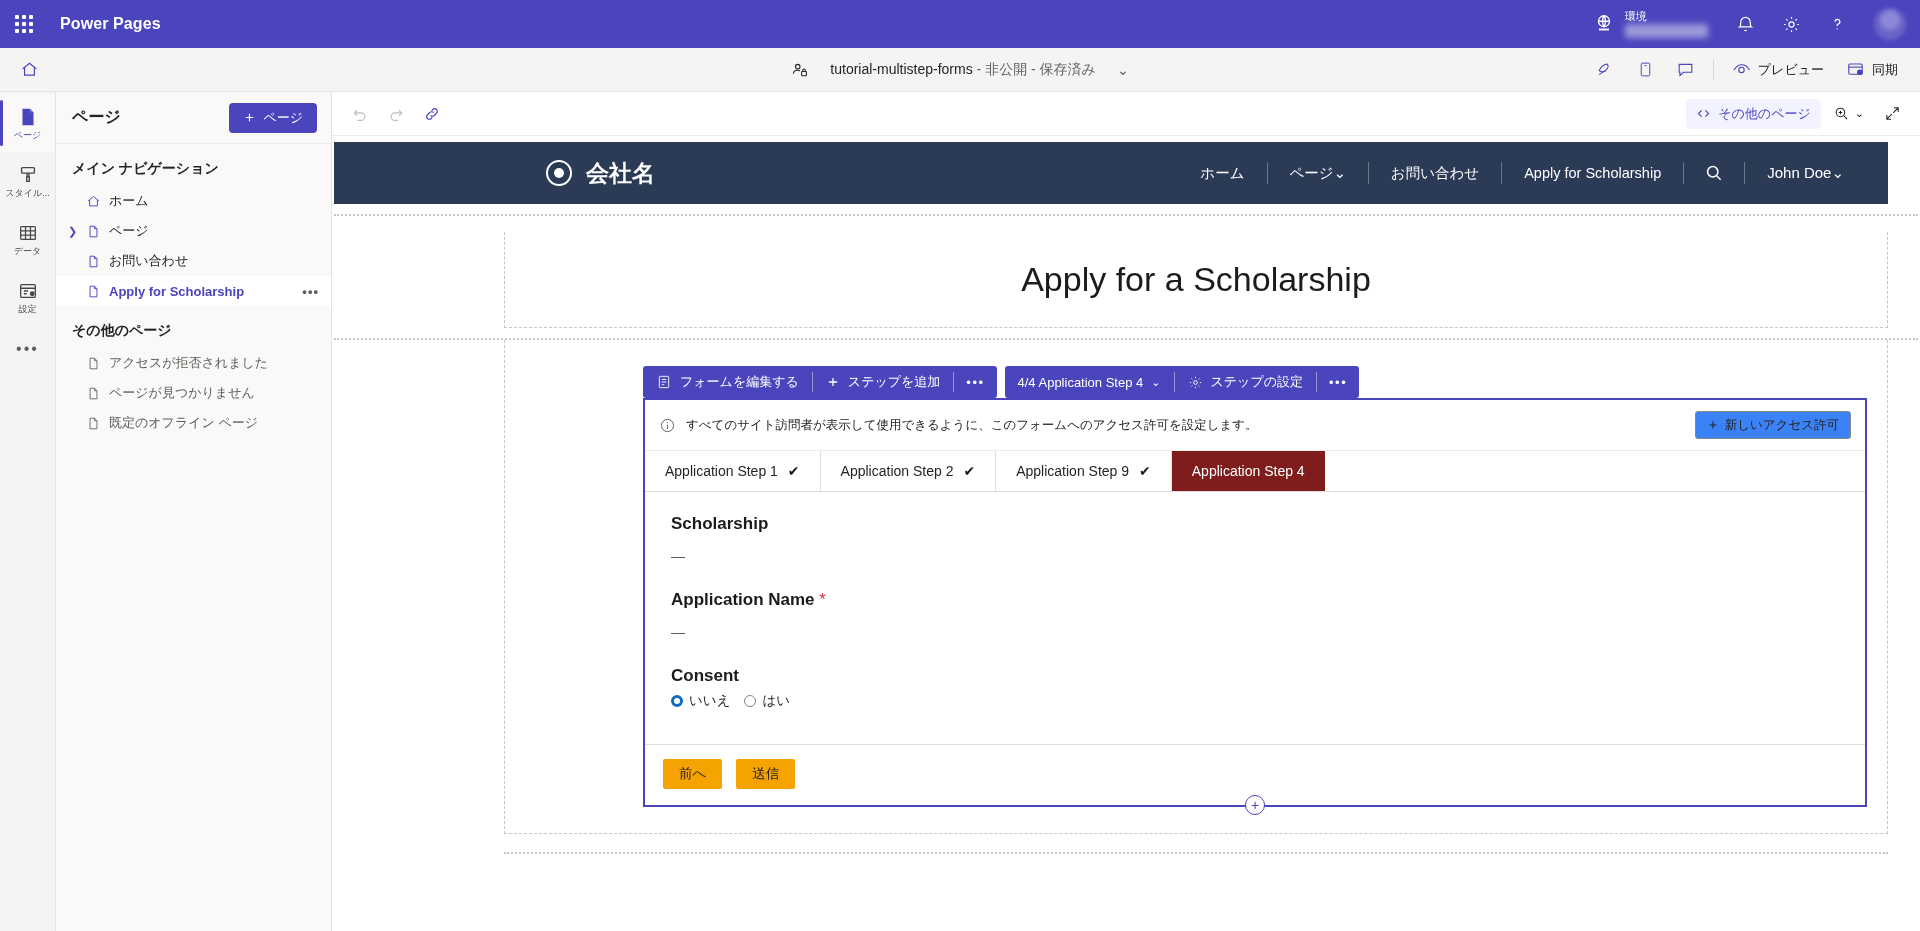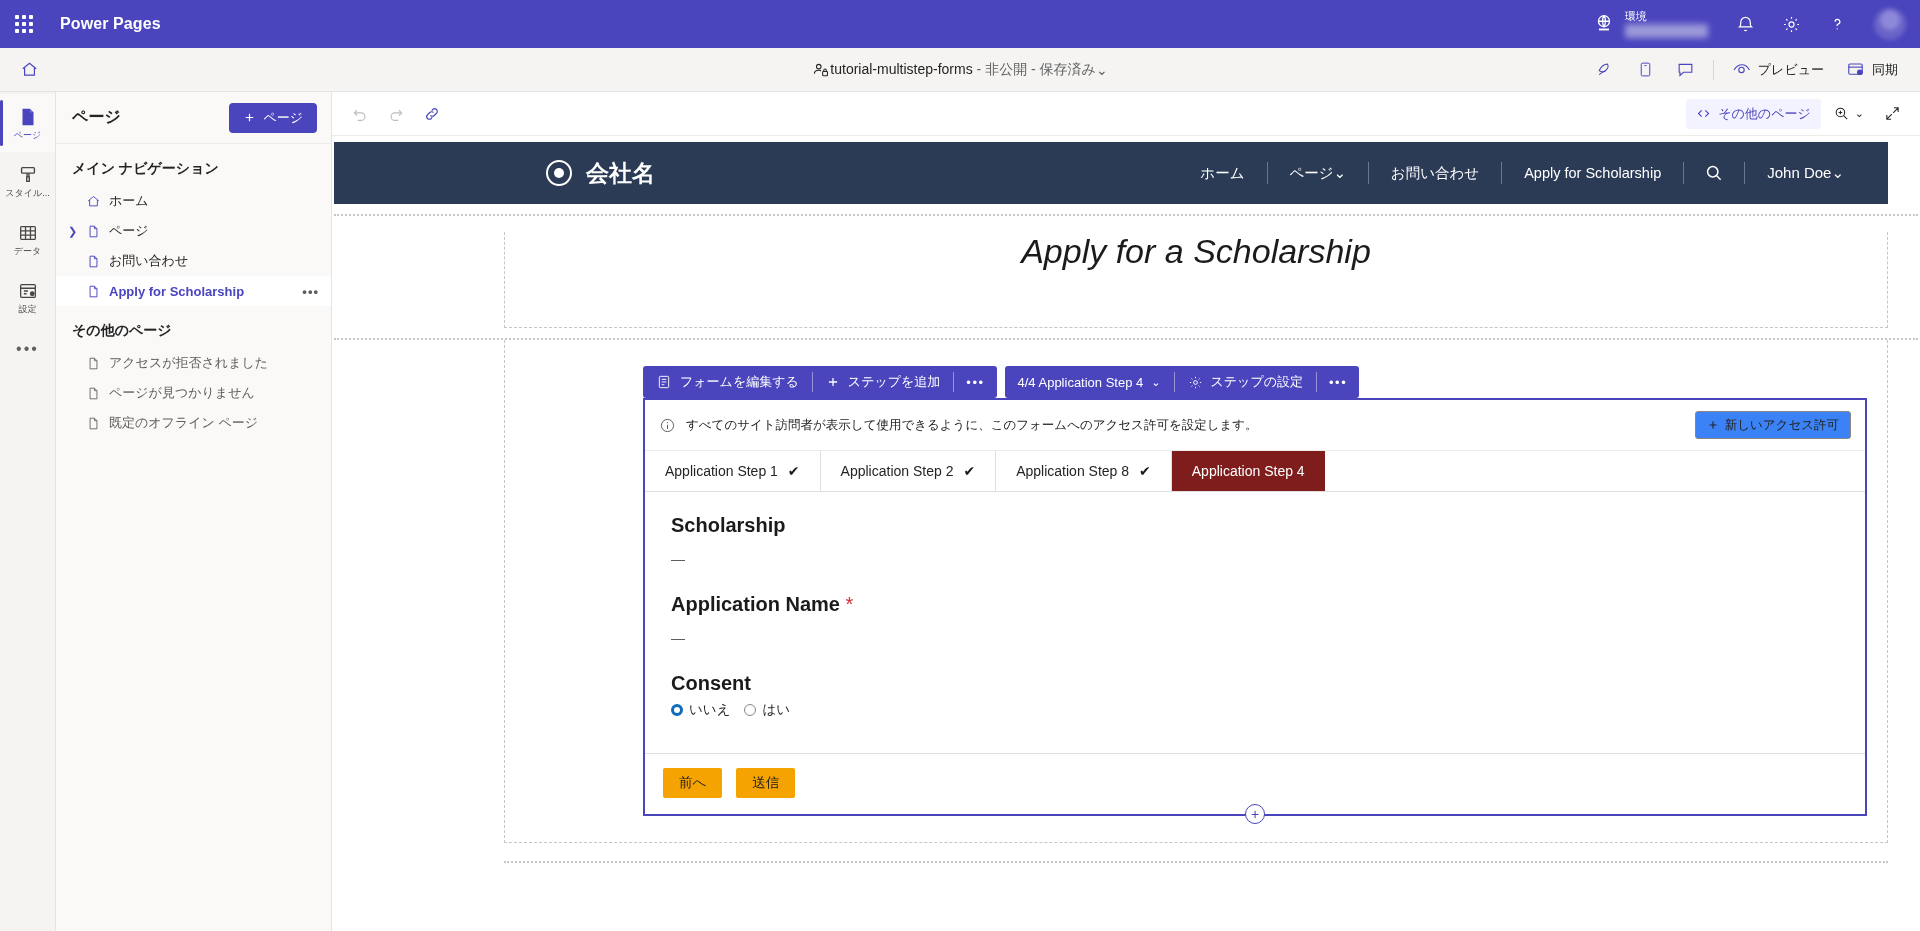--- a/index.html
+++ b/index.html
@@ -41,21 +41,21 @@
   }
 
   
   .cmdbar{
     height:44px; background:#f5f4f3; display:flex; align-items:center;
     border-bottom:1px solid #e6e4e2; position:relative;
   }
   .cmd-home{ width:58px; display:flex; align-items:center; justify-content:center; cursor:pointer; }
   .cmd-title{
     position:absolute; left:0; right:0; margin:0 auto; width:max-content;
-    display:flex; align-items:center; gap:0; font-size:14px; cursor:pointer;
+    display:flex; align-items:center; gap:21px; font-size:14px; cursor:pointer;
   }
   .cmd-title .t-main{ color:#242424; }
   .cmd-title .t-sub{ color:#616161; }
   .cmd-right{ margin-left:auto; display:flex; align-items:center; gap:2px; padding-right:12px; }
   .cmd-btn{
     display:flex; align-items:center; gap:7px; height:32px; padding:0 10px;
     border-radius:4px; cursor:pointer; color:#242424; font-size:13px;
   }
   .cmd-sep{ width:1px; height:20px; background:#d6d3d1; margin:0 6px; }
 
@@ -132,21 +132,21 @@
   .site-name{ font-size:23px; font-weight:600; }
   .site-nav{ display:flex; align-items:center; gap:0; margin-left:auto; font-size:14.5px; }
   .site-nav a{ color:#fff; text-decoration:none; padding:0 22px; cursor:pointer; white-space:nowrap; }
   .nav-div{ width:1px; height:22px; background:#6b7690; }
   .nav-search{ padding:0 20px; cursor:pointer; display:flex; align-items:center; }
   .nav-user{ padding:0 10px 0 22px; cursor:pointer; font-size:15px; white-space:nowrap; }
 
   
   .band{
     margin:16px 32px 0 172px; border:1px dashed #c8c6c4; border-top:none;
-    height:96px; display:flex; justify-content:center;font-style:italic;
+    height:96px; display:flex; align-items:center; justify-content:center;
   }
   .band-dotted-top{ margin:10px 0 0 0; border-top:2px dotted #c8c6c4; }
   .page-title{ font-size:34px; font-weight:400; color:#1b1b1b; }
 
   .section-dotted{ margin:10px 2px 0 2px; border-top:2px dotted #c8c6c4; }
 
   
   .form-area{ margin:0 32px 0 172px; border:1px dashed #c8c6c4; border-top:none; padding:26px 20px 26px 20px; }
 
   .form-toolbar{ display:flex; gap:8px; margin-left:118px; }
@@ -171,21 +171,21 @@
   }
   .steps{ display:flex; border-bottom:1px solid #e1dfdd; }
   .step{
     padding:12px 20px; font-size:14px; display:flex; align-items:center; gap:10px;
     border-right:1px solid #e1dfdd; cursor:pointer; color:#242424; white-space:nowrap;
   }
   .step .check{ color:#1b1b1b; font-size:14px; }
   .step.active{ background:#7f1d1d; color:#fff; border-right:none; }
   .form-body{ padding:22px 26px 8px 26px; min-height:230px; }
   .fld{ margin-bottom:26px; }
-  .fld-label{ font-size:20px; font-weight:700; color:#1b1b1b; }
+  .fld-label{ font-size:17px; font-weight:700; color:#1b1b1b; }
   .fld-label .req{ color:#d13438; font-weight:400; }
   .fld-dash{ color:#605e5c; margin-top:14px; font-size:14px; }
   .radios{ margin-top:6px; display:flex; align-items:center; gap:14px; font-size:13.5px; color:#242424; }
   .radio{ display:flex; align-items:center; gap:6px; cursor:pointer; }
   .radio i{
     width:12px;height:12px;border-radius:50%;border:1px solid #8a8886; display:block; background:#fff;
   }
   .radio.on i{ border:3.5px solid #0f6cbd; background:#fff; }
   .form-foot{ border-top:1px solid #e1dfdd; padding:14px 0 16px 18px; display:flex; gap:14px; }
   .btn-amber{
@@ -555,21 +555,21 @@
           <div class="steps">
             <div class="step">
               <span>Application Step 1</span>
               <span class="check">✔</span>
             </div>
             <div class="step">
               <span>Application Step 2</span>
               <span class="check">✔</span>
             </div>
             <div class="step">
-              <span>Application Step 8</span>
+              <span>Application Step 9</span>
               <span class="check">✔</span>
             </div>
             <div class="step active">
               <span>Application Step 4</span>
             </div>
           </div>
 
           <div class="form-body">
             <div class="fld">
               <div class="fld-label">Scholarship</div>

